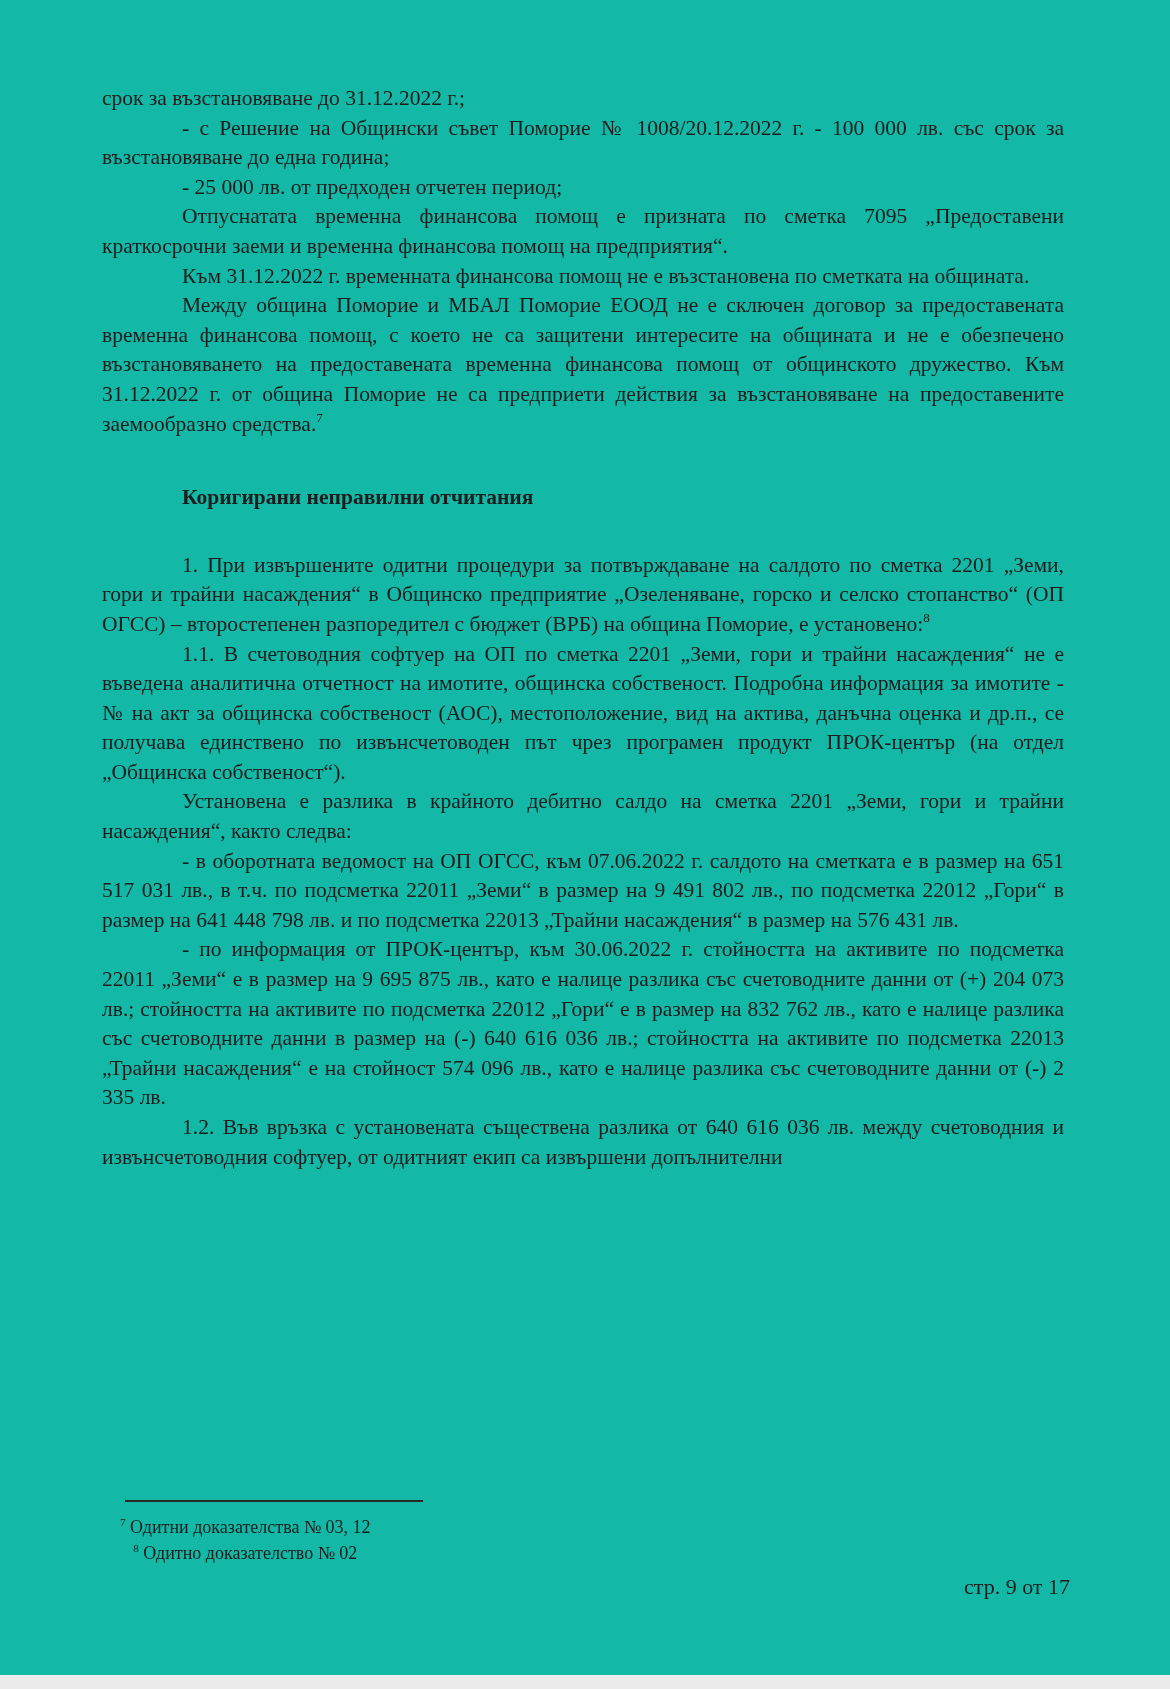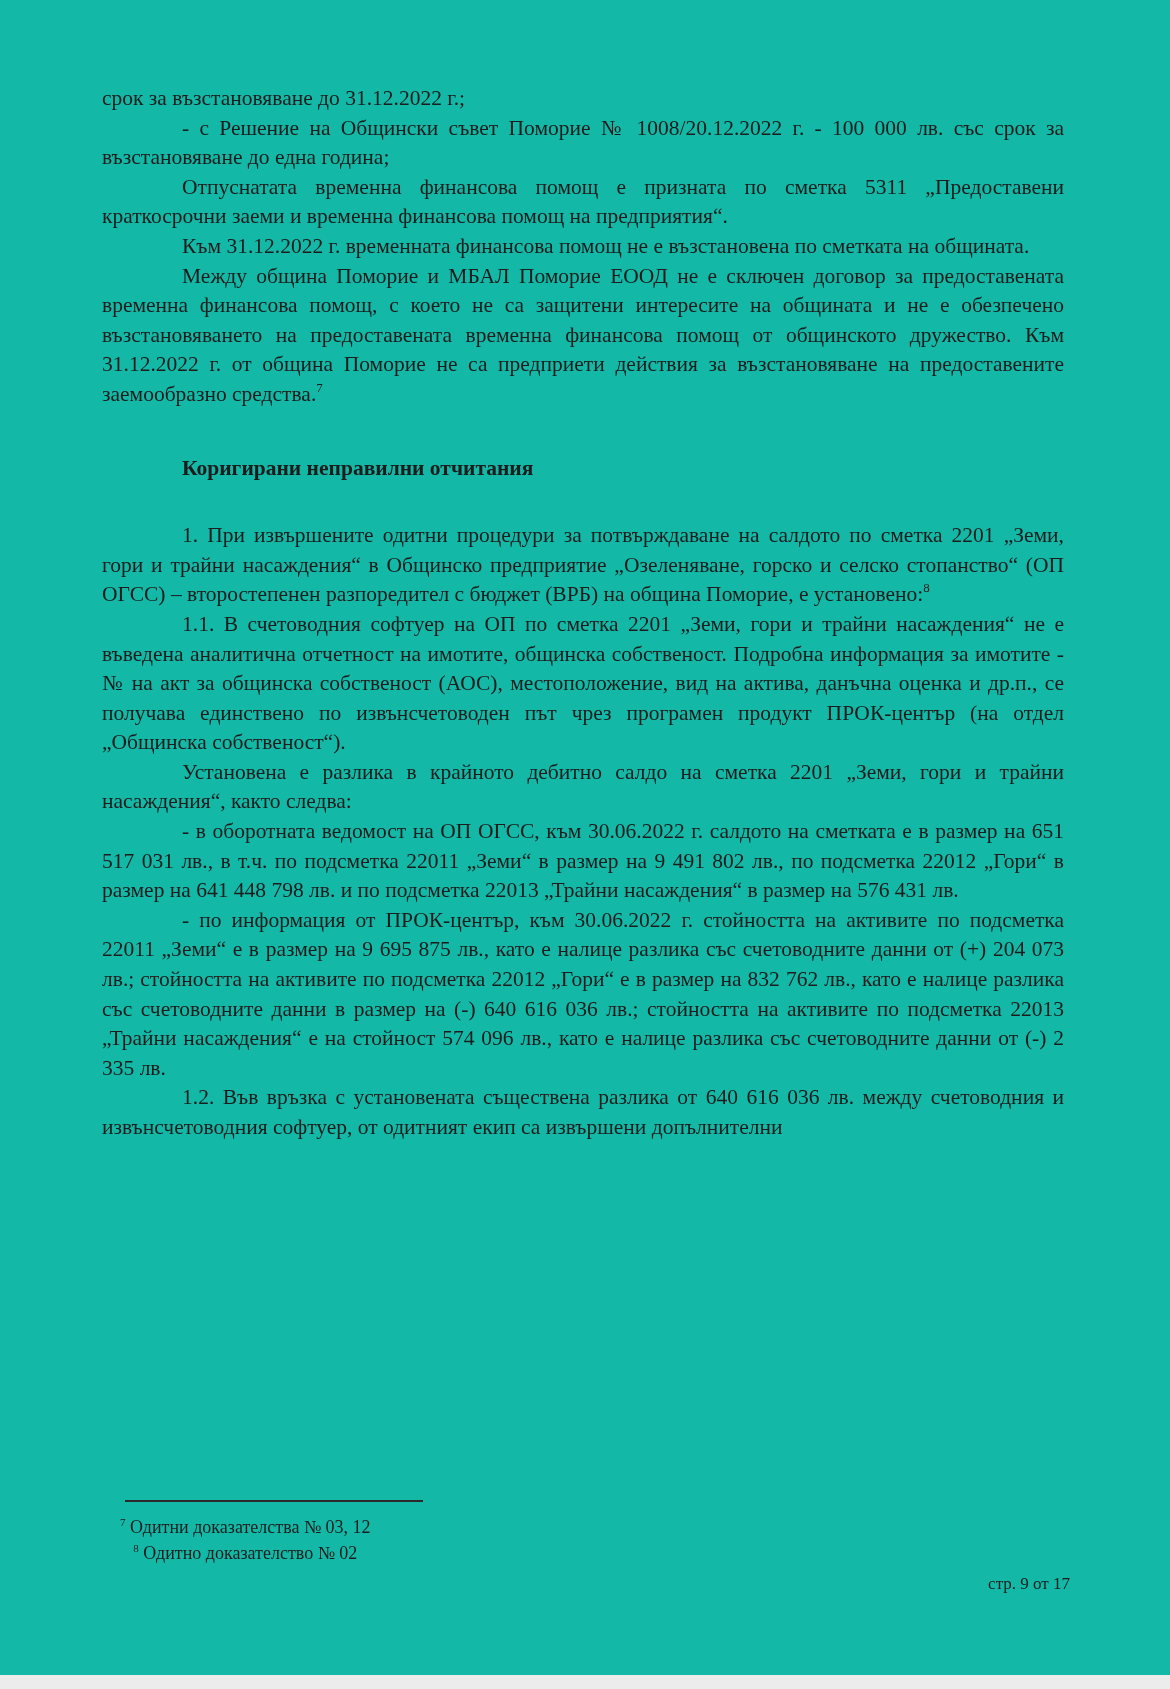--- a/index.html
+++ b/index.html
@@ -30,41 +30,42 @@
     sup { font-size: 13px; line-height: 0; vertical-align: 9px; }
     .footnote-rule {
       position: absolute; left: 125px; top: 1500px; width: 298px; height: 0;
       border-top: 2px solid #2a2a2a;
     }
     .footnotes {
       position: absolute; left: 120px; top: 1514px; font-size: 18px; line-height: 26px; text-align: center;
     }
     .footnotes sup { font-size: 11px; vertical-align: 7px; }
     .page-number {
-      position: absolute; right: 100px; top: 1574px; font-size: 17px;
+      position: absolute; right: 100px; top: 1574px; font-size: 22px;
     }
   </style>
 </head>
 <body>
 
 <div class="page">
 
   <div class="body-text">
     <p>срок за възстановяване до 31.12.2022 г.;</p>
     <p class="indent">- с Решение на Общински съвет Поморие № 1008/20.12.2022 г. - 100 000 лв. със срок за възстановяване до една година;</p>
-    <p class="indent">Отпуснатата временна финансова помощ е призната по сметка 5311 „Предоставени краткосрочни заеми и временна финансова помощ на предприятия“.</p>
+    <p class="indent">- 25 000 лв. от предходен отчетен период;</p>
+    <p class="indent">Отпуснатата временна финансова помощ е призната по сметка 7095 „Предоставени краткосрочни заеми и временна финансова помощ на предприятия“.</p>
     <p class="indent">Към 31.12.2022 г. временната финансова помощ не е възстановена по сметката на общината.</p>
     <p class="indent"><span>Между община Поморие и МБАЛ Поморие ЕООД не е сключен договор за предоставената временна финансова помощ, с което не са защитени интересите на общината и не е обезпечено възстановяването на предоставената временна финансова помощ от общинското дружество. Към 31.12.2022 г. от община Поморие не са предприети действия за възстановяване на предоставените заемообразно средства.</span><sup>7</sup></p>
 
     <p class="heading">Коригирани неправилни отчитания</p>
 
     <p class="indent"><span>1. При извършените одитни процедури за потвърждаване на салдото по сметка 2201 „Земи, гори и трайни насаждения“ в Общинско предприятие „Озеленяване, горско и селско стопанство“ (ОП ОГСС) – второстепенен разпоредител с бюджет (ВРБ) на община Поморие, е установено:</span><sup>8</sup></p>
     <p class="indent">1.1. В счетоводния софтуер на ОП по сметка 2201 „Земи, гори и трайни насаждения“ не е въведена аналитична отчетност на имотите, общинска собственост. Подробна информация за имотите - № на акт за общинска собственост (АОС), местоположение, вид на актива, данъчна оценка и др.п., се получава единствено по извънсчетоводен път чрез програмен продукт ПРОК-център (на отдел „Общинска собственост“).</p>
     <p class="indent">Установена е разлика в крайното дебитно салдо на сметка 2201 „Земи, гори и трайни насаждения“, както следва:</p>
-    <p class="indent">- в оборотната ведомост на ОП ОГСС, към 30.06.2022 г. салдото на сметката е в размер на 651 517 031 лв., в т.ч. по подсметка 22011 „Земи“ в размер на 9 491 802 лв., по подсметка 22012 „Гори“ в размер на 641 448 798 лв. и по подсметка 22013 „Трайни насаждения“ в размер на 576 431 лв.</p>
+    <p class="indent">- в оборотната ведомост на ОП ОГСС, към 07.06.2022 г. салдото на сметката е в размер на 651 517 031 лв., в т.ч. по подсметка 22011 „Земи“ в размер на 9 491 802 лв., по подсметка 22012 „Гори“ в размер на 641 448 798 лв. и по подсметка 22013 „Трайни насаждения“ в размер на 576 431 лв.</p>
     <p class="indent">- по информация от ПРОК-център, към 30.06.2022 г. стойността на активите по подсметка 22011 „Земи“ е в размер на 9 695 875 лв., като е налице разлика със счетоводните данни от (+) 204 073 лв.; стойността на активите по подсметка 22012 „Гори“ е в размер на 832 762 лв., като е налице разлика със счетоводните данни в размер на (-) 640 616 036 лв.; стойността на активите по подсметка 22013 „Трайни насаждения“ е на стойност 574 096 лв., като е налице разлика със счетоводните данни от (-) 2 335 лв.</p>
     <p class="indent">1.2. Във връзка с установената съществена разлика от 640 616 036 лв. между счетоводния и извънсчетоводния софтуер, от одитният екип са извършени допълнителни</p>
   </div>
 
   <div class="footnote-rule"></div>
 
   <div class="footnotes">
     <div>
       <sup>7</sup>
       <span>Одитни доказателства № 03, 12</span>

